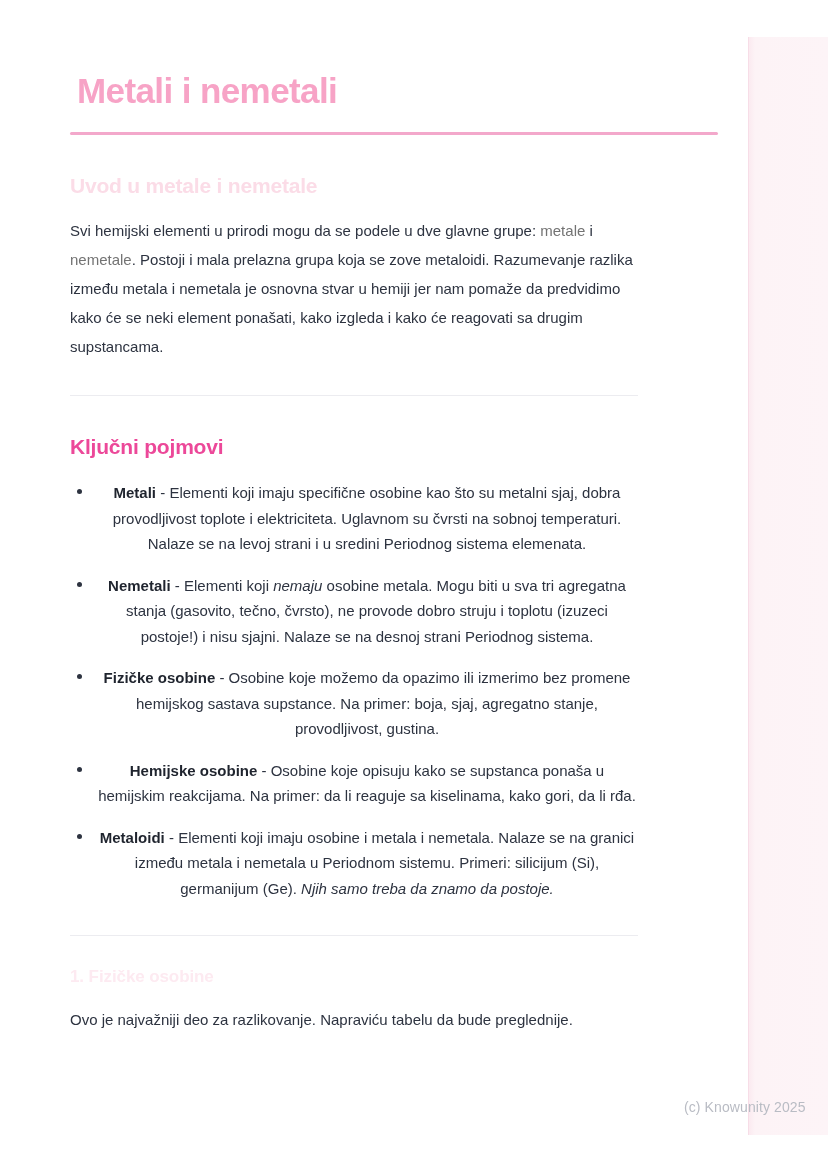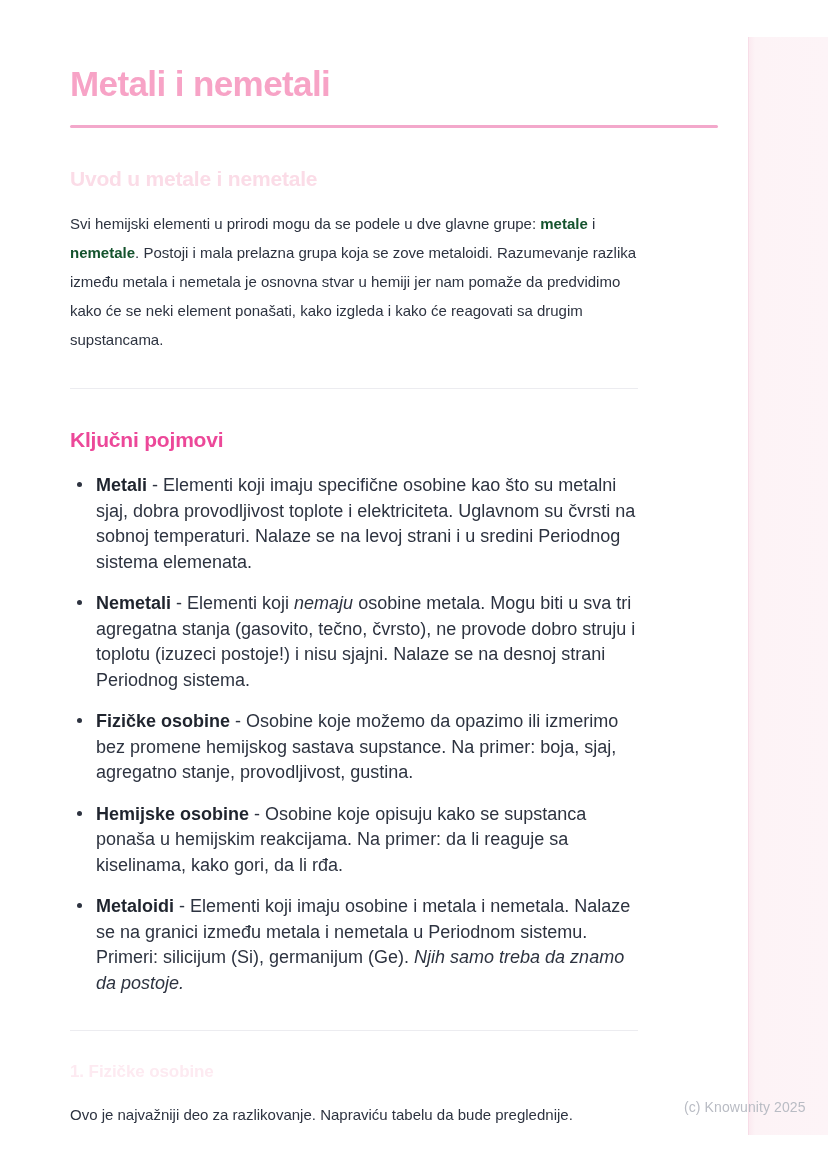--- a/index.html
+++ b/index.html
@@ -38,21 +38,21 @@
   }
 
   .content {
     position: absolute;
     left: 70px;
     top: 62px;
     width: 568px;
   }
 
   h1.doc-title {
-    margin: 0;
+    margin: 7px;
     font-size: 35px;
     line-height: 44px;
     font-weight: 700;
     letter-spacing: -0.6px;
     color: #f7a3c6;
   }
 
   .title-rule {
     margin-top: 19px;
     width: 648px;
@@ -81,42 +81,43 @@
     color: #fdeaf1;
   }
 
   p.body-text {
     margin: 17px 0 0 0;
     font-size: 15px;
     line-height: 29px;
     color: #2d3340;
   }
 
-  p.body-text b { font-weight: 700; color: #14532d; text-align: center; }
+  p.body-text b { font-weight: 400; color: #737373; text-align: center; }
 
   hr.divider {
     border: none;
     border-top: 1px solid #ececf0;
     margin: 34px 0 0 0;
     width: 568px;
     height: 0;
   }
 
   ul.term-list {
     margin: 20px 0 0 0;
     padding: 0 0 0 24px;
     list-style: none;
   }
   ul.term-list li {
     position: relative;
     margin: 0 0 16px 0;
-    font-size: 18px;
+    font-size: 15px;
     line-height: 25.5px;
     color: #2d3340;
     padding-left: 2px;
+    text-align: center;
   }
   ul.term-list li:last-child { margin-bottom: 12px; }
   ul.term-list li .bullet-dot {
     position: absolute;
     left: -17px;
     top: 9px;
     width: 5px;
     height: 5px;
     border-radius: 50%;
     background: #2d3340;

